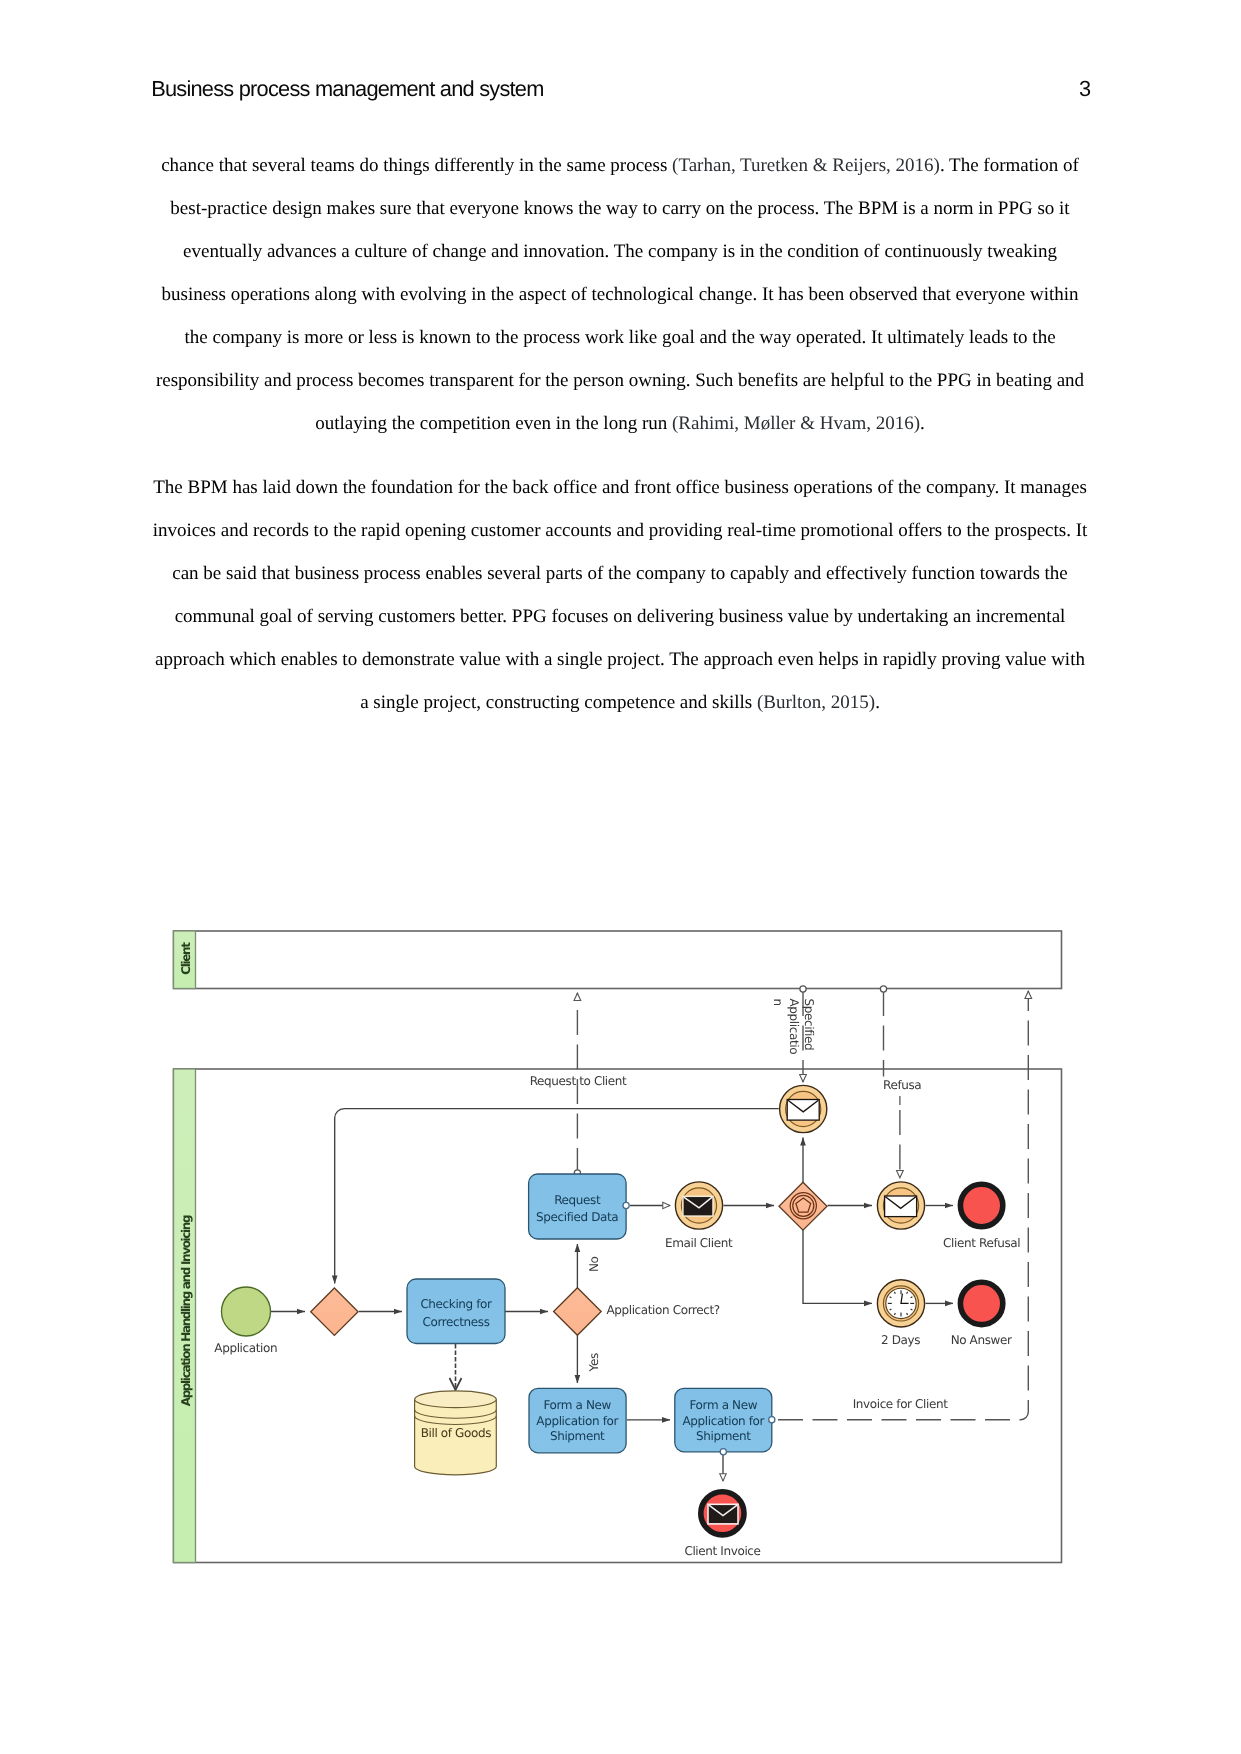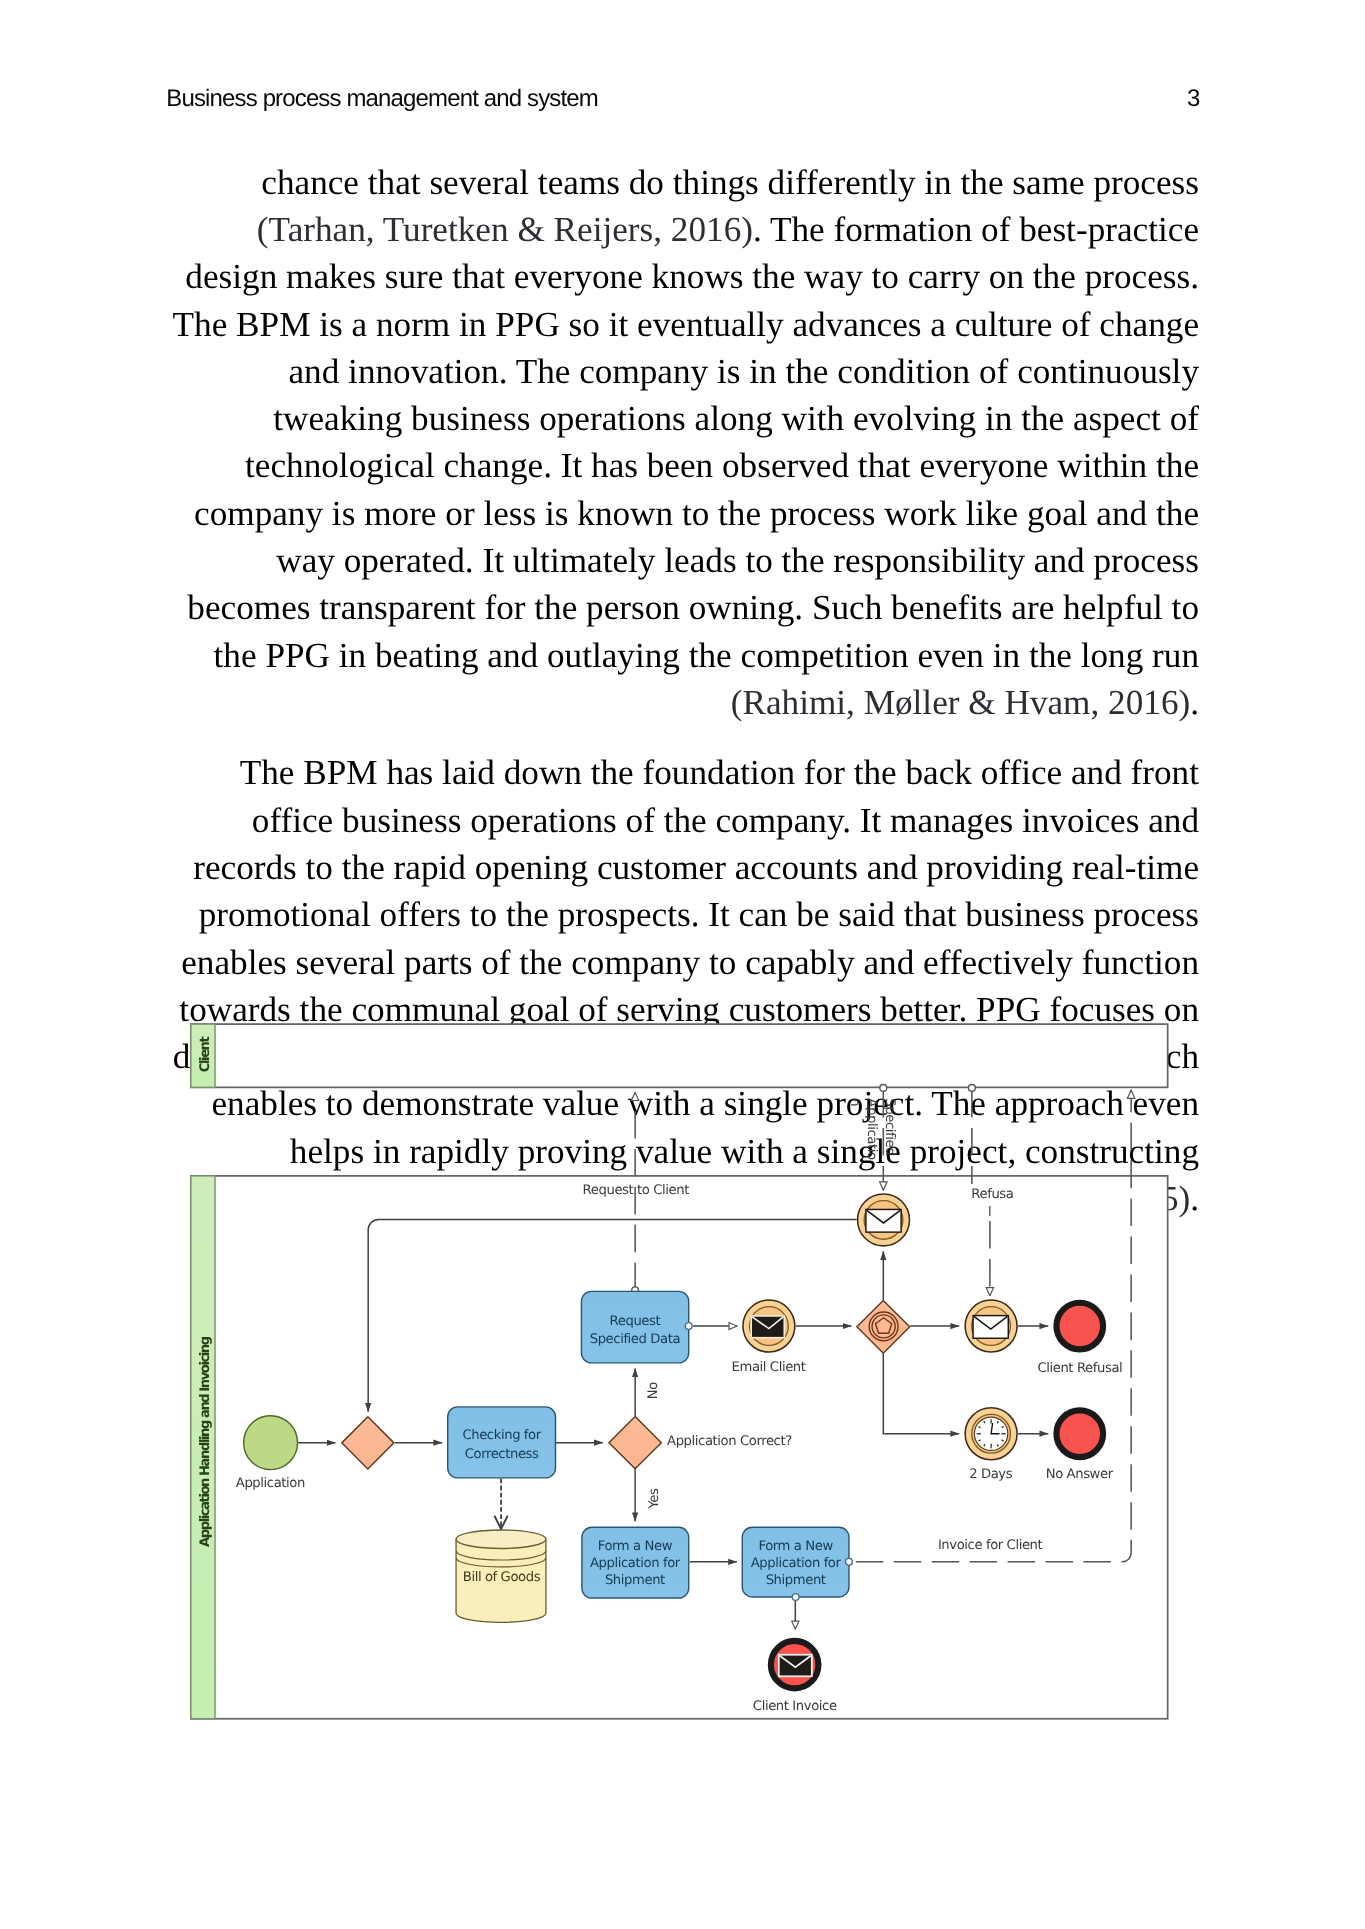--- a/index.html
+++ b/index.html
@@ -1,20 +1,20 @@
 <!DOCTYPE html>
 <html><head>
 <meta charset="utf-8">
 <style>
   html,body{margin:0;padding:0;}
   body{width:1241px;height:1754px;background:#fff;font-family:"Liberation Serif",serif;-webkit-font-smoothing:antialiased;text-rendering:geometricPrecision;}
   .page{position:relative;width:1241px;height:1754px;overflow:hidden;}
   .hdr{position:absolute;left:151.2px;top:77.9px;font-family:"Liberation Sans",sans-serif;font-size:21.8px;letter-spacing:-0.77px;line-height:21px;color:#0a0a0a;}
   .pnum{position:absolute;left:1079.1px;top:77.9px;font-family:"Liberation Sans",sans-serif;font-size:21.8px;letter-spacing:-0.77px;line-height:21px;color:#0a0a0a;}
-  .body-text{position:absolute;left:150px;top:143.7px;width:940px;font-size:32px;line-height:43px;text-align:right;color:#000;}
+  .body-text{position:absolute;left:150px;top:143.7px;width:940px;font-size:19px;line-height:43px;text-align:center;color:#000;}
   .body-text p{margin:0 0 21.7px 0;}
   .citation{color:#2b2f33;}
   .diagram-wrap{position:absolute;left:168px;top:918px;width:920px;height:660px;}
   .lane-label{font-family:"DejaVu Sans",sans-serif;font-size:12px;font-weight:bold;letter-spacing:-1.35px;fill:#27401d;}
   .flows path{fill:none;stroke:#404040;stroke-width:1.35;}
   .mflows path{fill:none;stroke:#555;stroke-width:1.4;stroke-dasharray:25 9.5;}
   .flows path.assoc{stroke-dasharray:4.4 2.1;stroke-width:1.6;}
   .node-label{font-family:"DejaVu Sans",sans-serif;font-size:12px;letter-spacing:-0.38px;fill:#3a3a3a;}
   .task-text{font-family:"DejaVu Sans",sans-serif;font-size:12px;letter-spacing:-0.38px;fill:#143a52;}
   .ds-text{font-family:"DejaVu Sans",sans-serif;font-size:12px;letter-spacing:-0.38px;fill:#46381a;}

